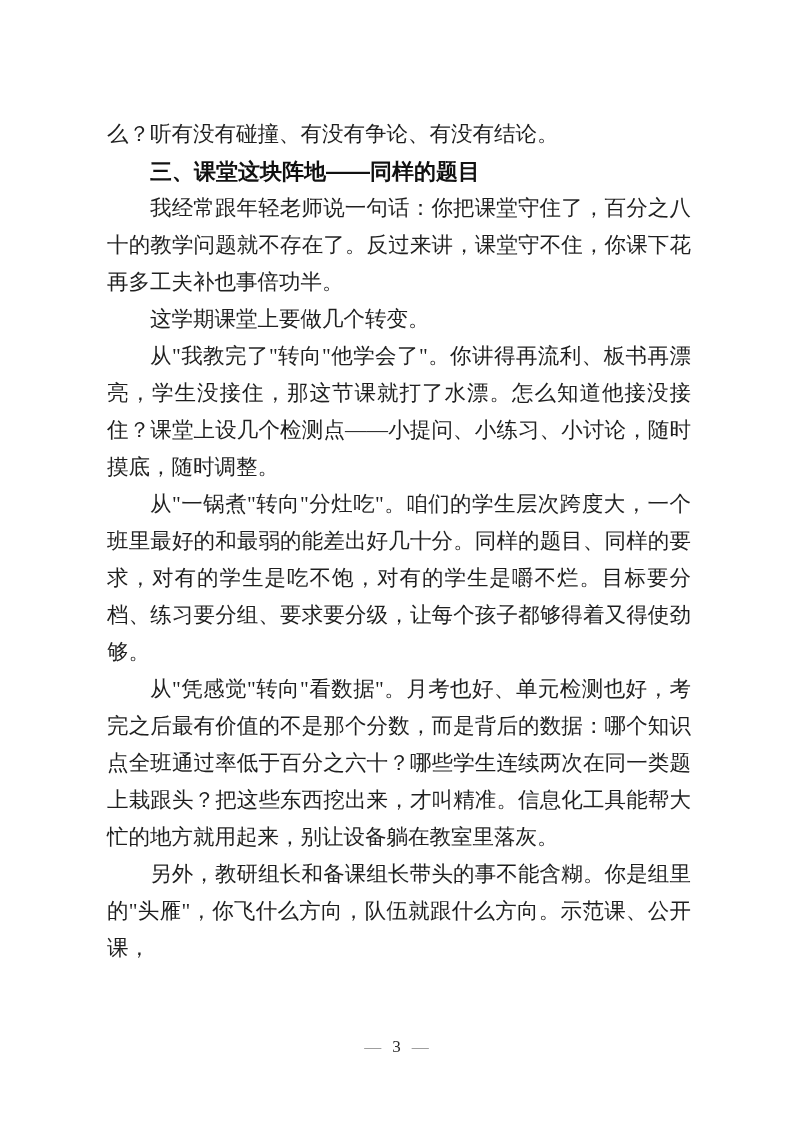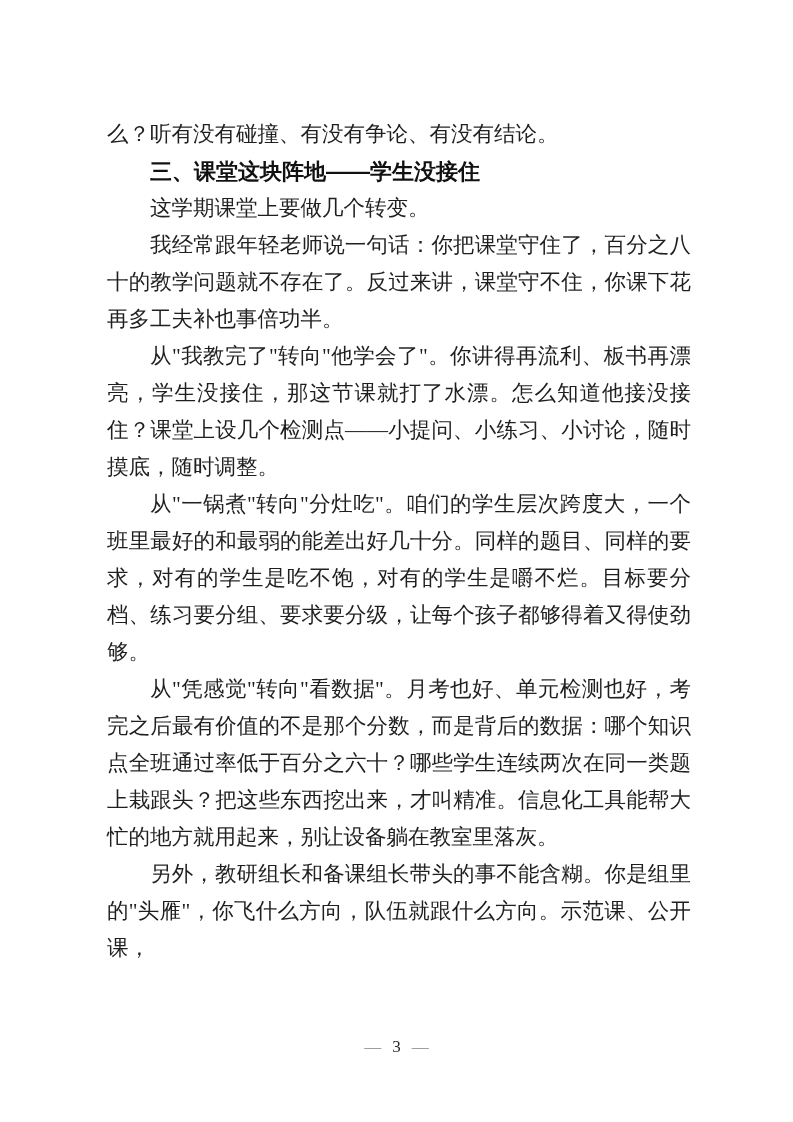--- a/index.html
+++ b/index.html
@@ -65,23 +65,23 @@
     margin: 0 11px;
   }
 </style>
 </head>
 <body>
 
 <div class="page" style="background: rgb(255, 255, 255); color: rgb(31, 31, 31);">
 
   <div class="doc-body">
       <p class="continuation">么？听有没有碰撞、有没有争论、有没有结论。</p>
-      <h2 class="heading">三、课堂这块阵地——学生没接住</h2>
+      <h2 class="heading">三、课堂这块阵地——同样的题目</h2>
+      <p class="body">我经常跟年轻老师说一句话：你把课堂守住了，百分之八十的教学问题就不存在了。反过来讲，课堂守不住，你课下花再多工夫补也事倍功半。</p>
       <p class="body">这学期课堂上要做几个转变。</p>
-      <p class="body">我经常跟年轻老师说一句话：你把课堂守住了，百分之八十的教学问题就不存在了。反过来讲，课堂守不住，你课下花再多工夫补也事倍功半。</p>
       <p class="body">从"我教完了"转向"他学会了"。你讲得再流利、板书再漂亮，学生没接住，那这节课就打了水漂。怎么知道他接没接住？课堂上设几个检测点——小提问、小练习、小讨论，随时摸底，随时调整。</p>
       <p class="body">从"一锅煮"转向"分灶吃"。咱们的学生层次跨度大，一个班里最好的和最弱的能差出好几十分。同样的题目、同样的要求，对有的学生是吃不饱，对有的学生是嚼不烂。目标要分档、练习要分组、要求要分级，让每个孩子都够得着又得使劲够。</p>
       <p class="body">从"凭感觉"转向"看数据"。月考也好、单元检测也好，考完之后最有价值的不是那个分数，而是背后的数据：哪个知识点全班通过率低于百分之六十？哪些学生连续两次在同一类题上栽跟头？把这些东西挖出来，才叫精准。信息化工具能帮大忙的地方就用起来，别让设备躺在教室里落灰。</p>
       <p class="body">另外，教研组长和备课组长带头的事不能含糊。你是组里的"头雁"，你飞什么方向，队伍就跟什么方向。示范课、公开课，</p>
     </div>
 
   <div class="footer">
     <span class="dash">—</span><span class="page-num">3</span><span class="dash">—</span>
   </div>
 

